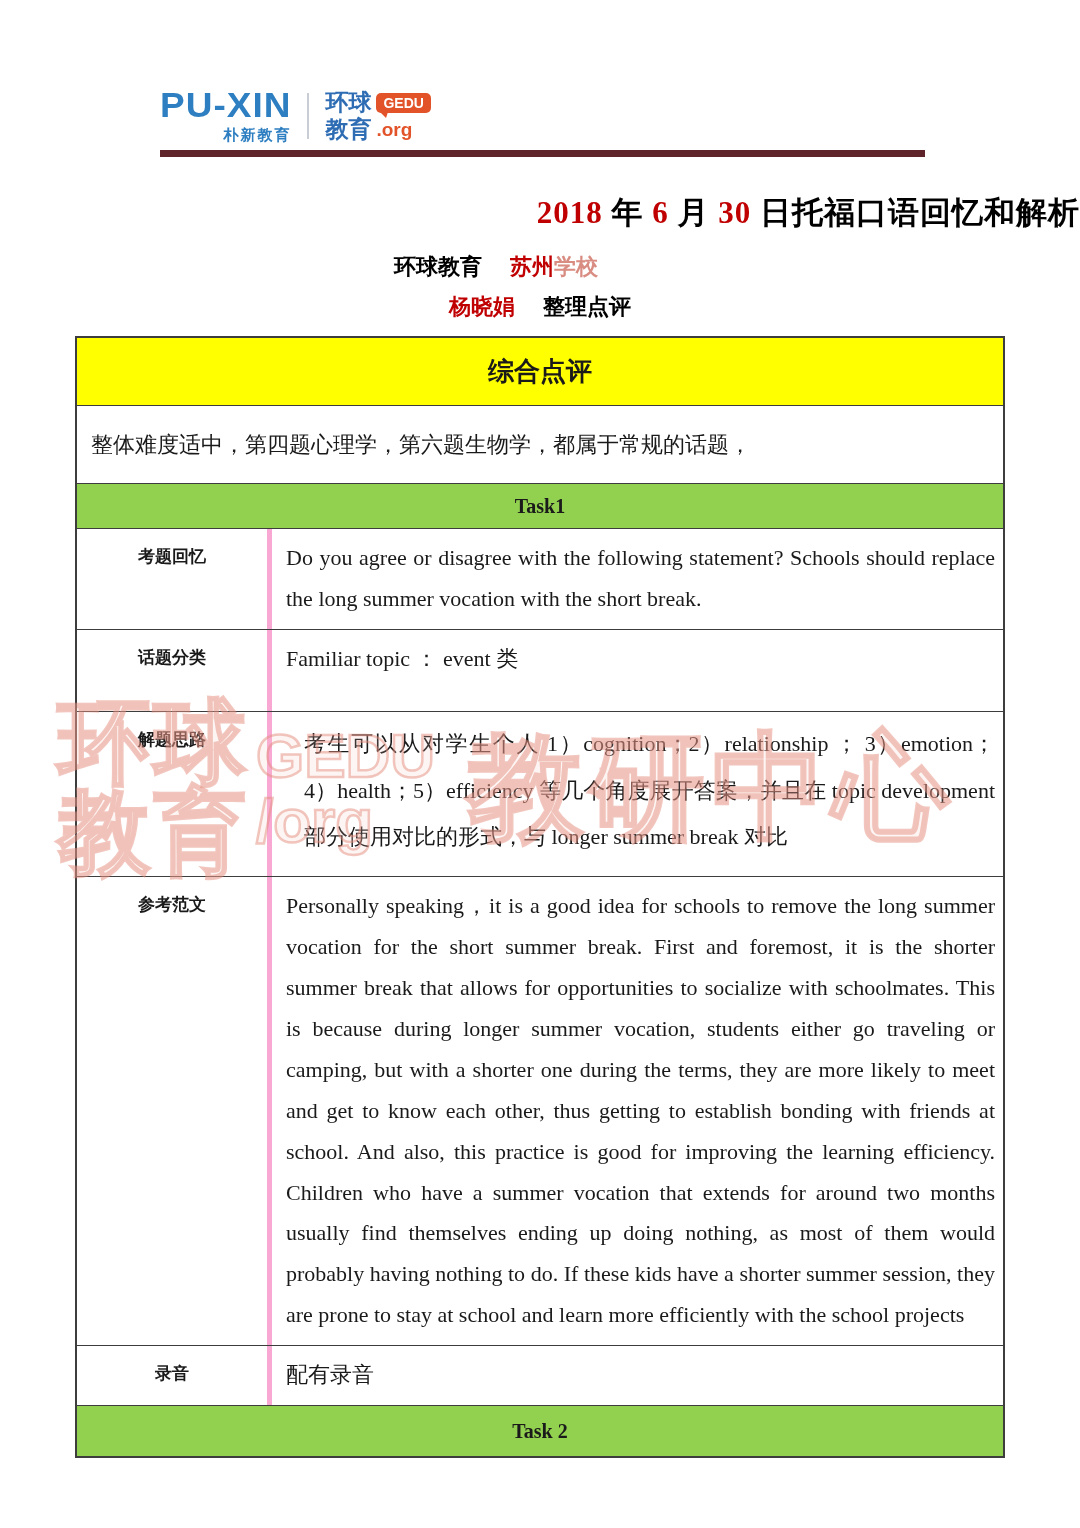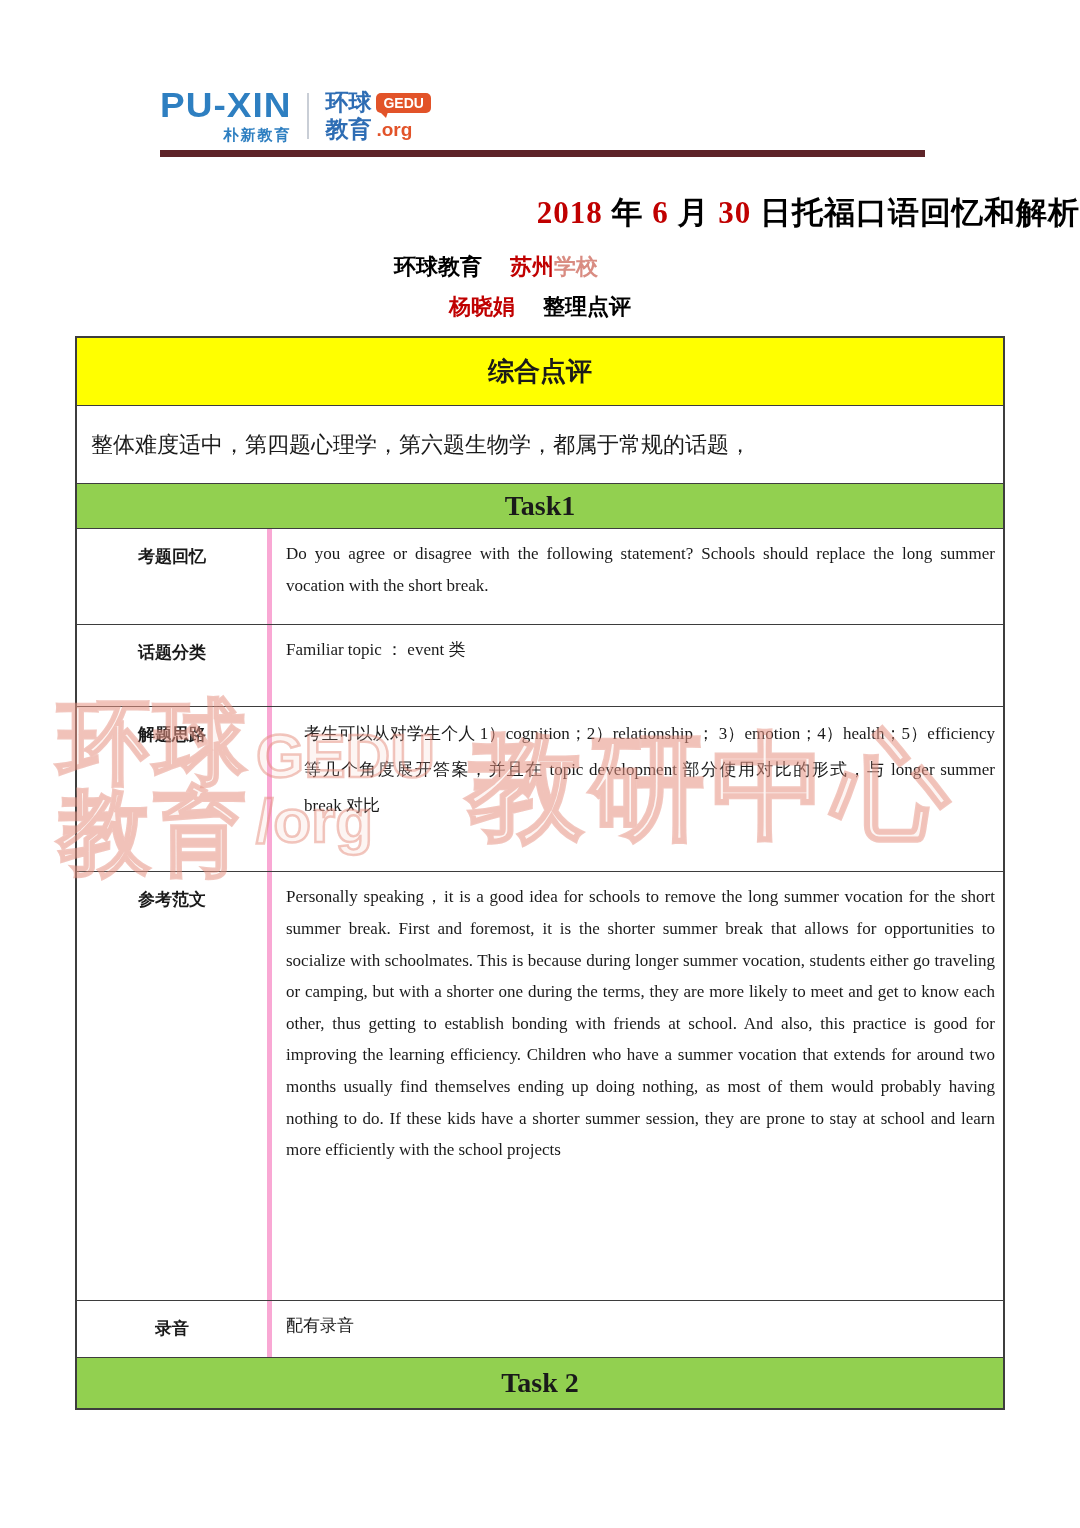--- a/index.html
+++ b/index.html
@@ -85,40 +85,40 @@
     position: absolute; top: 336px; left: 75px; width: 930px;
     border: 2px solid #3d3d3d; border-bottom: none;
     font-size: 21px;
   }
   .banner {
     text-align: center; font-weight: 700;
     border-bottom: 1px solid #3d3d3d;
     display: flex; align-items: center; justify-content: center;
   }
   .banner-yellow { background: #ffff00; height: 68px; font-size: 26px; }
-  .banner-green  { background: #92d050; height: 45px; font-size: 28px; }
+  .banner-green  { background: #92d050; height: 45px; font-size: 20px; }
   .banner-green.task2 { height: 52px; border-bottom: 2px solid #3d3d3d; }
   .summary-row {
     background: #ffffff; min-height: 77px;
     border-bottom: 1px solid #3d3d3d;
     padding: 20px 14px; font-size: 22px; line-height: 1.7;
   }
   .t-row {
     display: flex; border-bottom: 1px solid #3d3d3d; background: #ffffff;
   }
   .t-label {
     width: 195px; flex: 0 0 195px;
     border-right: 5px solid #f9a8d4;
     text-align: center; font-weight: 700; font-size: 17px;
     padding-top: 16px;
     font-family: Liberation Mono, monospace;
   }
   .t-content {
     flex: 1 1 auto; padding: 9px 8px 9px 14px;
-    text-align: justify; line-height: 1.86; font-size: 17px;
+    text-align: justify; line-height: 1.86; font-size: 22px;
   }
   .row-recall  { min-height: 96px; }
   .row-topic   { min-height: 82px; }
   .row-idea    { min-height: 165px; gap: 18px; }
   .row-idea .t-content { line-height: 2.12; }
   .row-sample  { min-height: 429px; }
   .row-audio   { min-height: 57px; }
 
   
   .watermark {

